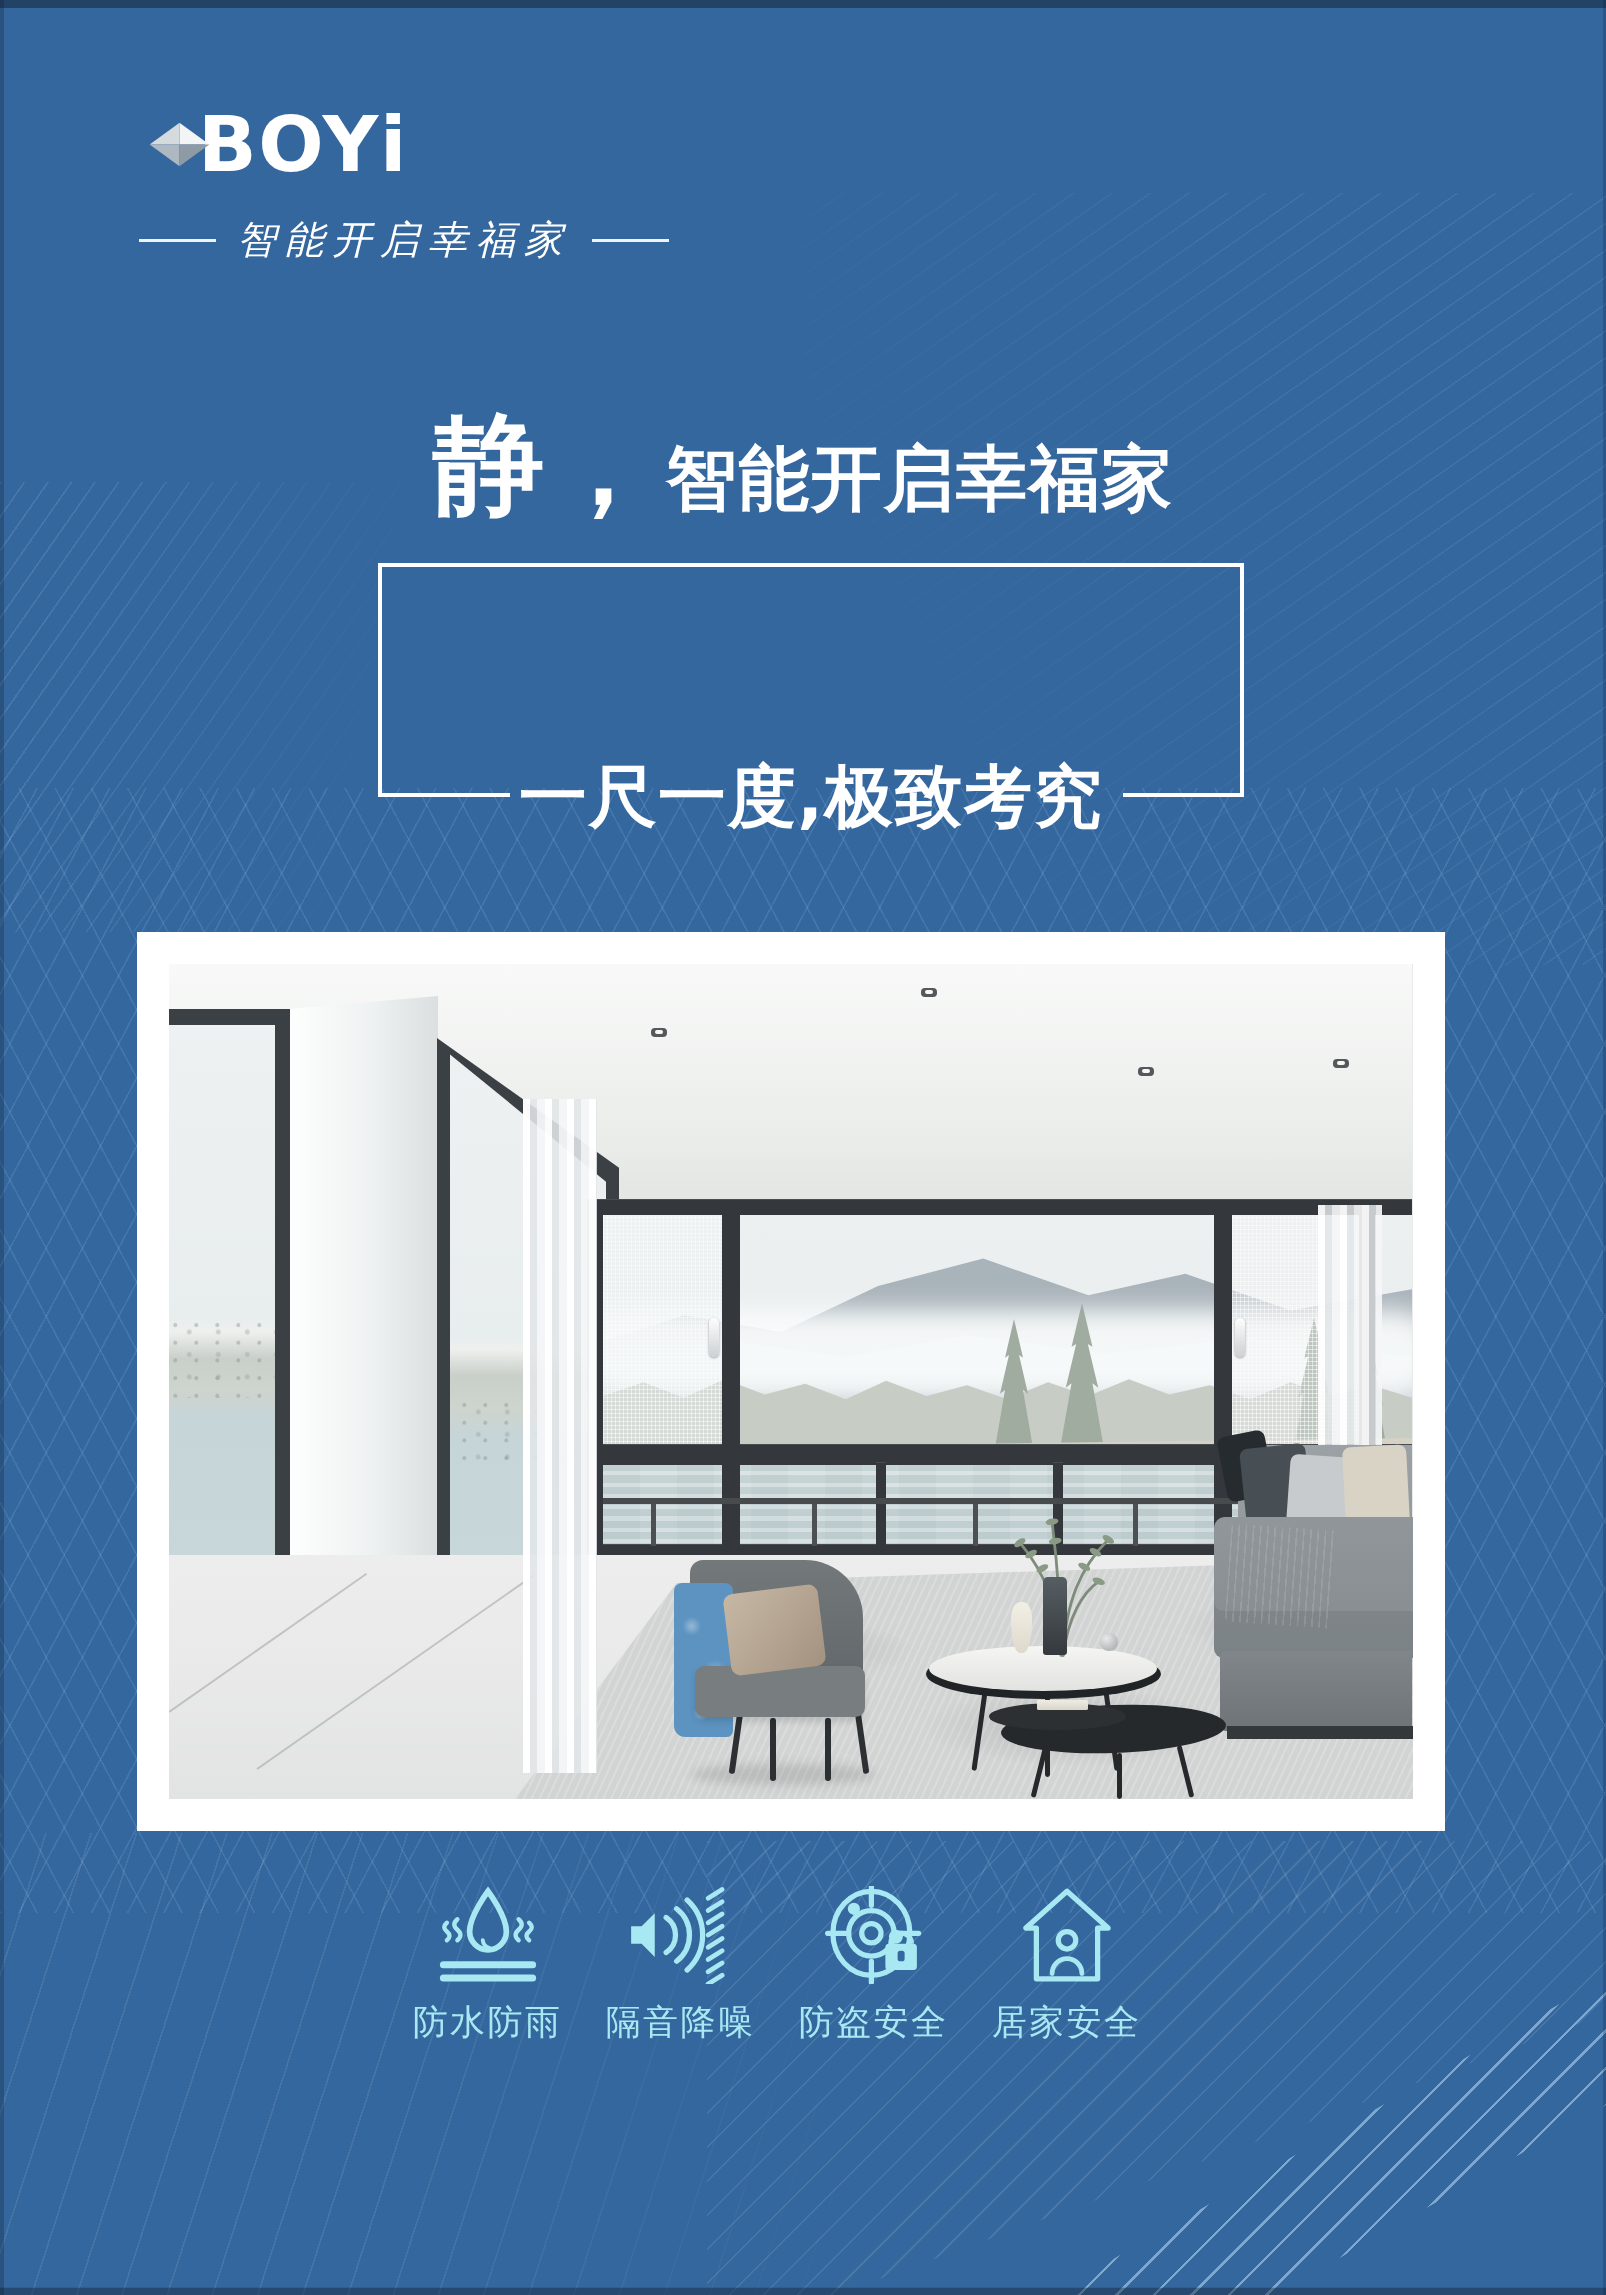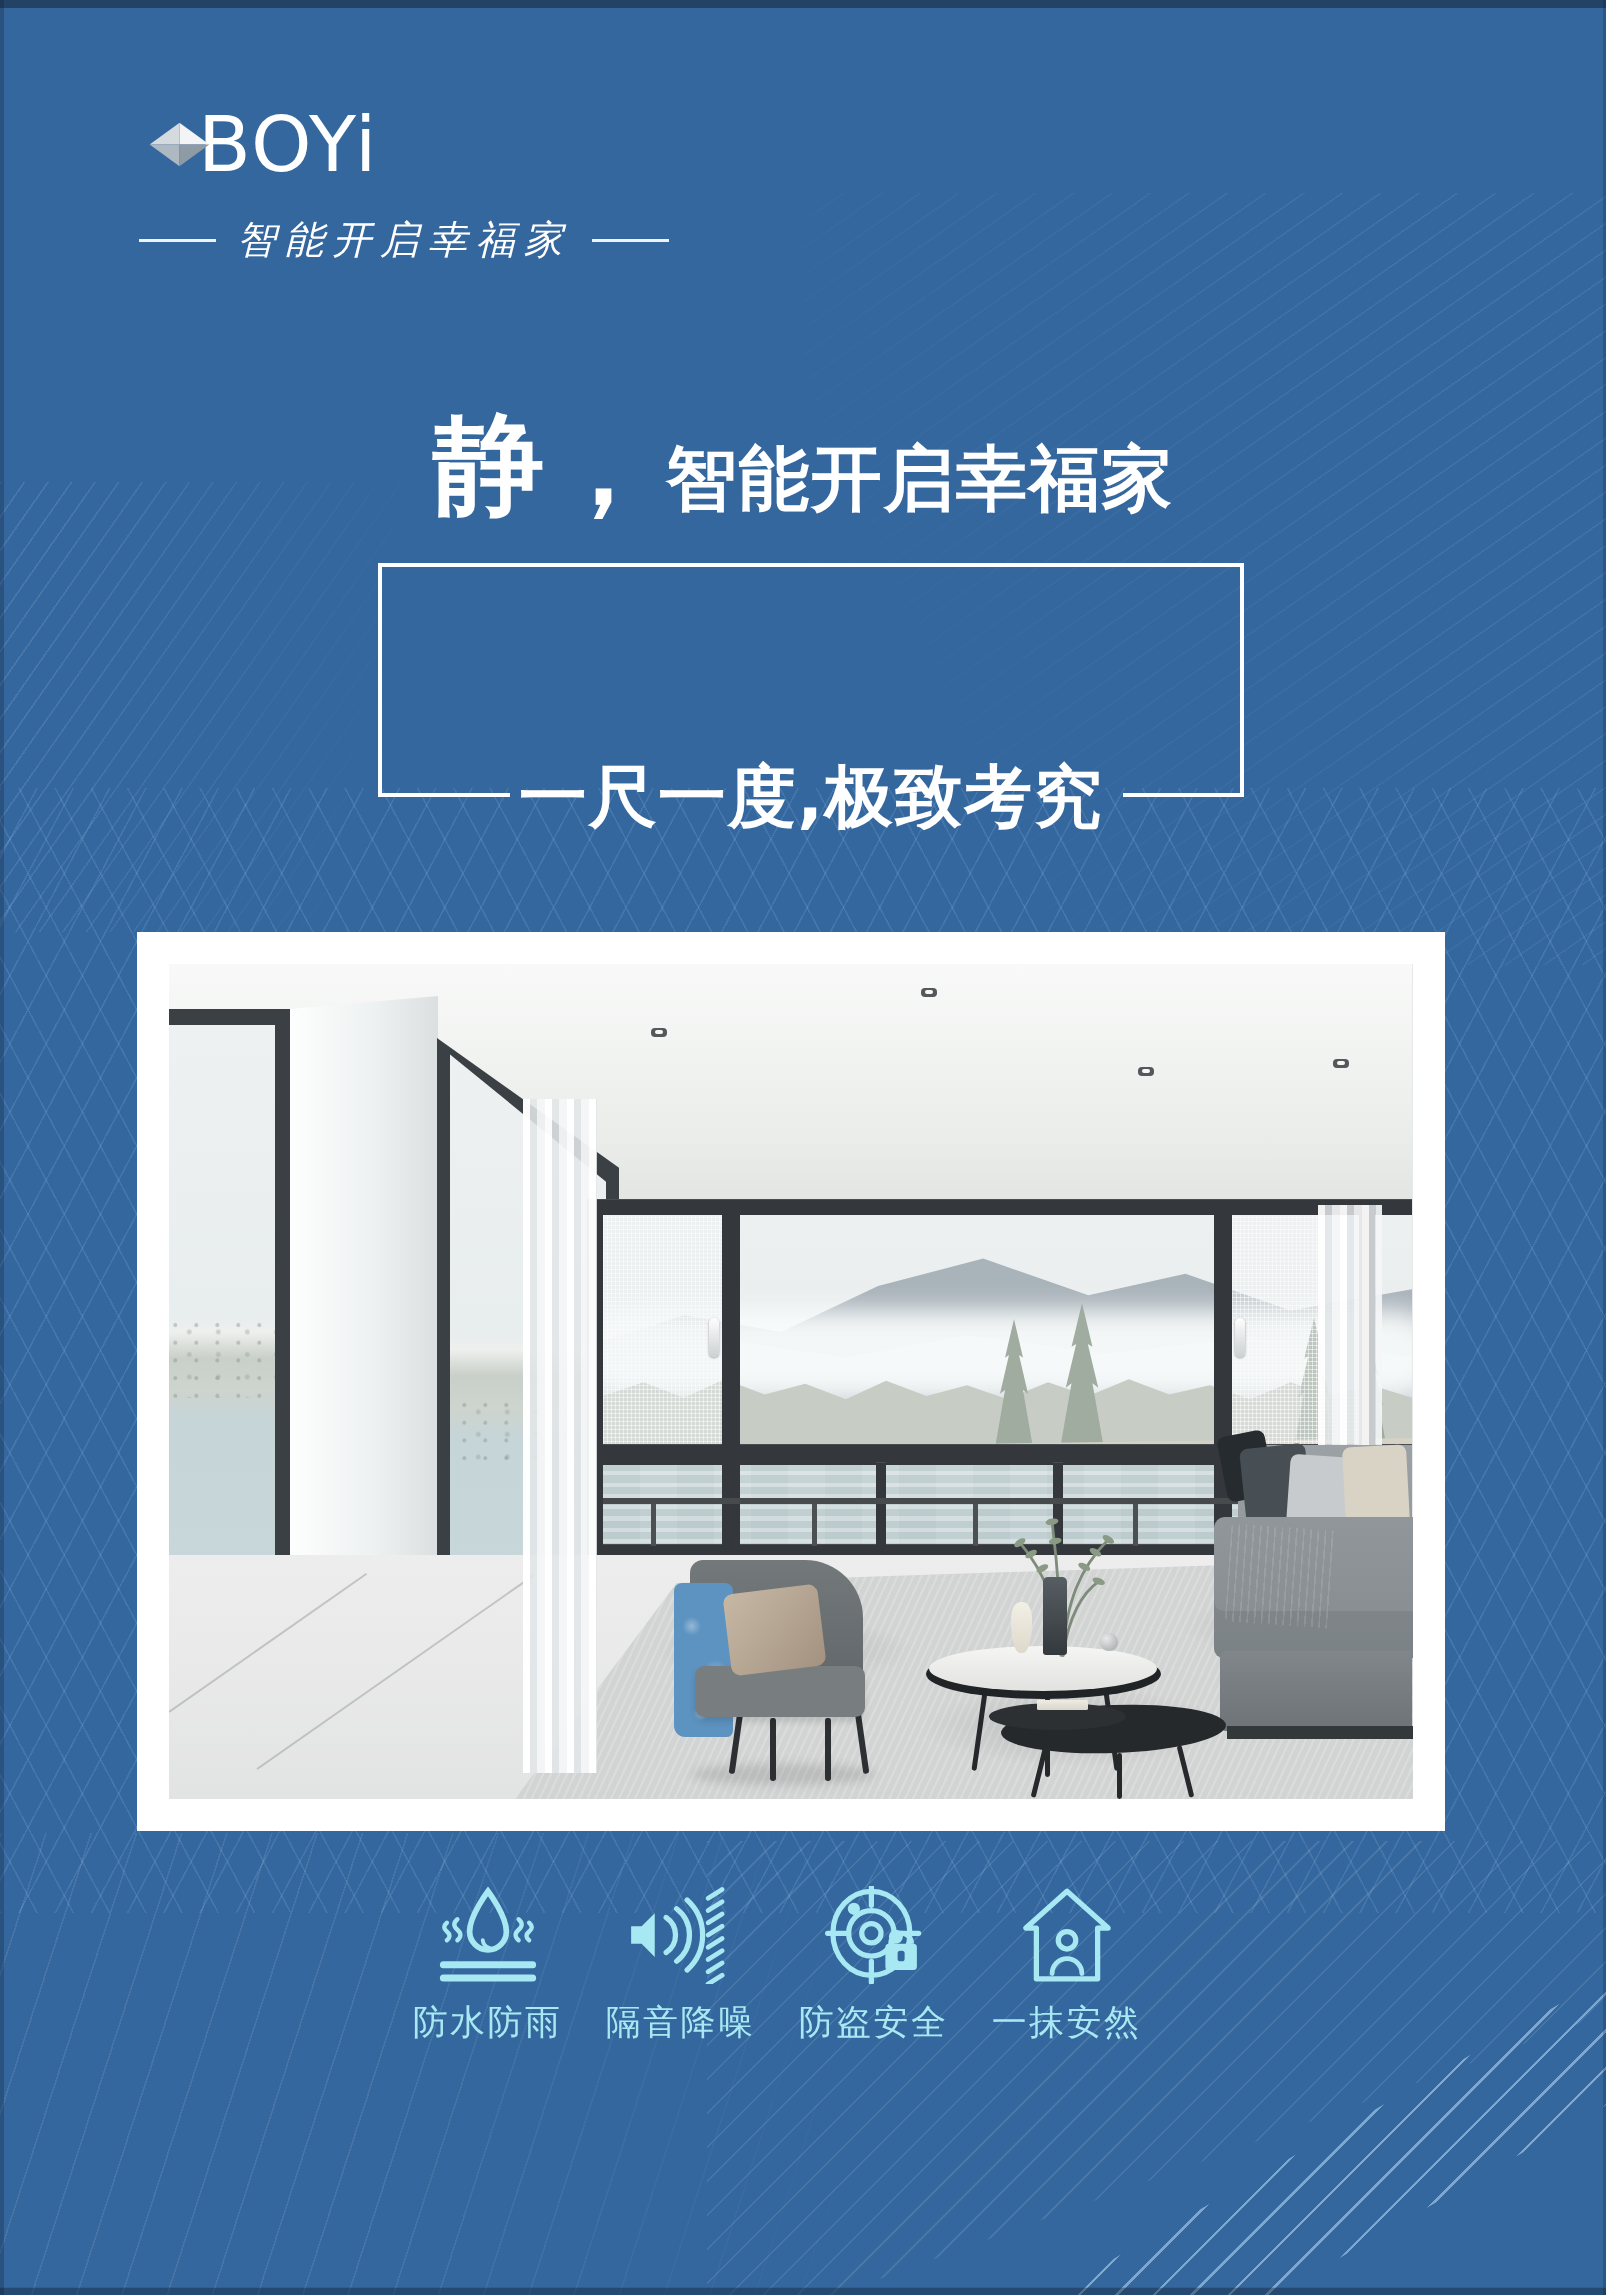--- a/index.html
+++ b/index.html
@@ -32,21 +32,21 @@
     clip-path:polygon(0 0,100% 0,100% 38%,14% 100%,0 100%);}
   .deco-cornerbright{left:707px;top:1841px;width:899px;height:455px;
     background:repeating-linear-gradient(135deg,rgba(185,220,248,.55) 0 2.4px,transparent 2.4px 26.5px);
     clip-path:polygon(38% 100%,100% 30%,100% 58%,63% 100%);}
   .edge{position:absolute;inset:0;z-index:60;pointer-events:none;
     box-shadow:inset 0 8px 0 rgba(16,30,46,.5),inset 0 -7.2px 0 rgba(16,30,46,.4),
                inset 4px 0 0 rgba(16,30,46,.28),inset -4px 0 0 rgba(16,30,46,.22);}
   
   .logo-row{position:absolute;left:148px;top:106px;display:flex;align-items:center;}
   .diamond{width:63px;height:47px;margin-right:-13px;position:relative;z-index:2;}
-  .brand-latin{font-size:77px;font-weight:400;letter-spacing:1.6px;line-height:1;}
+  .brand-latin{font-size:77px;font-weight:700;letter-spacing:1.6px;line-height:1;}
   .brand-cjk{font-size:71px;font-weight:800;letter-spacing:2.4px;line-height:1;margin-left:6.4px;}
   .tagline-row{position:absolute;left:153px;top:217px;width:502px;display:flex;align-items:center;justify-content:center;gap:21px;}
   .t-line{height:2.4px;width:77px;background:rgba(255,255,255,.92);flex:0 0 auto;}
   .tagline{font-family:"DejaVu Serif","Liberation Serif",serif;font-style:italic;
     font-size:39px;letter-spacing:8.8px;white-space:nowrap;line-height:1.2;}
   
   .headline{position:absolute;left:0;right:0;top:391px;text-align:center;white-space:nowrap;}
   .hl-big{font-size:111px;font-weight:800;letter-spacing:3.2px;}
   .hl-small{font-size:71px;font-weight:800;letter-spacing:1.6px;}
   
@@ -384,20 +384,20 @@
         <rect x="92" y="74" width="8" height="12" rx="3" fill="#34679E" stroke="none"></rect>
       </svg>
       <span class="feature-label">防盗安全</span>
     </div>
     <div class="feature">
       <svg viewBox="0 0 130 112" fill="none" stroke="#A7E8F2" stroke-width="6" stroke-linejoin="round" stroke-linecap="round">
         <path d="M65 6 L18 48 H30 V106 H100 V48 H112 Z"></path>
         <circle cx="65" cy="62" r="10"></circle>
         <path d="M48 100 a17 17 0 0 1 34 0" stroke-width="5.5"></path>
       </svg>
-      <span class="feature-label">一抹安然</span>
+      <span class="feature-label">居家安全</span>
     </div>
   </div>
 
 
   <div class="edge"></div>
 </div>
 
 
 </body></html>

